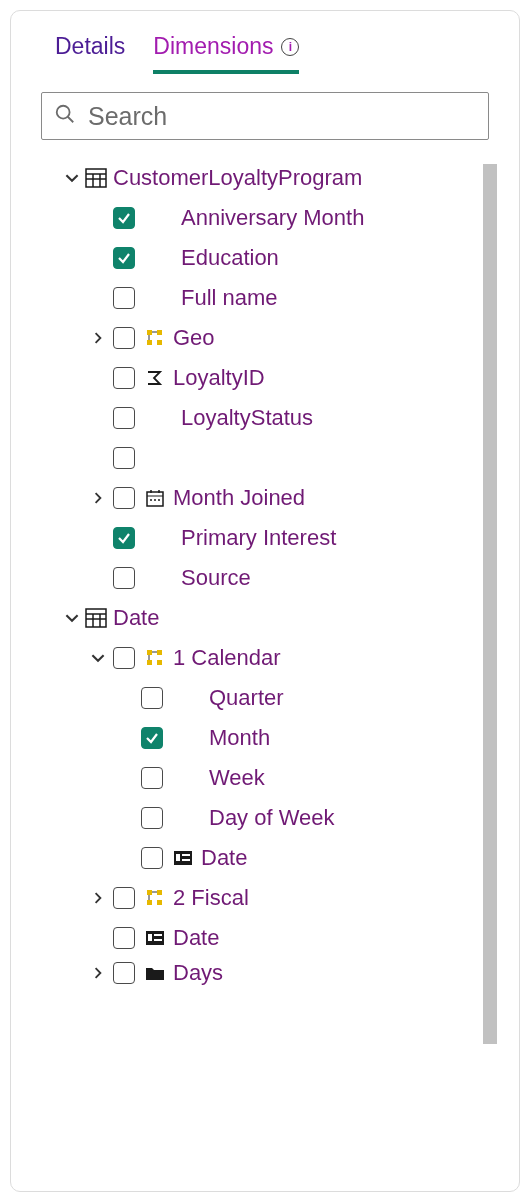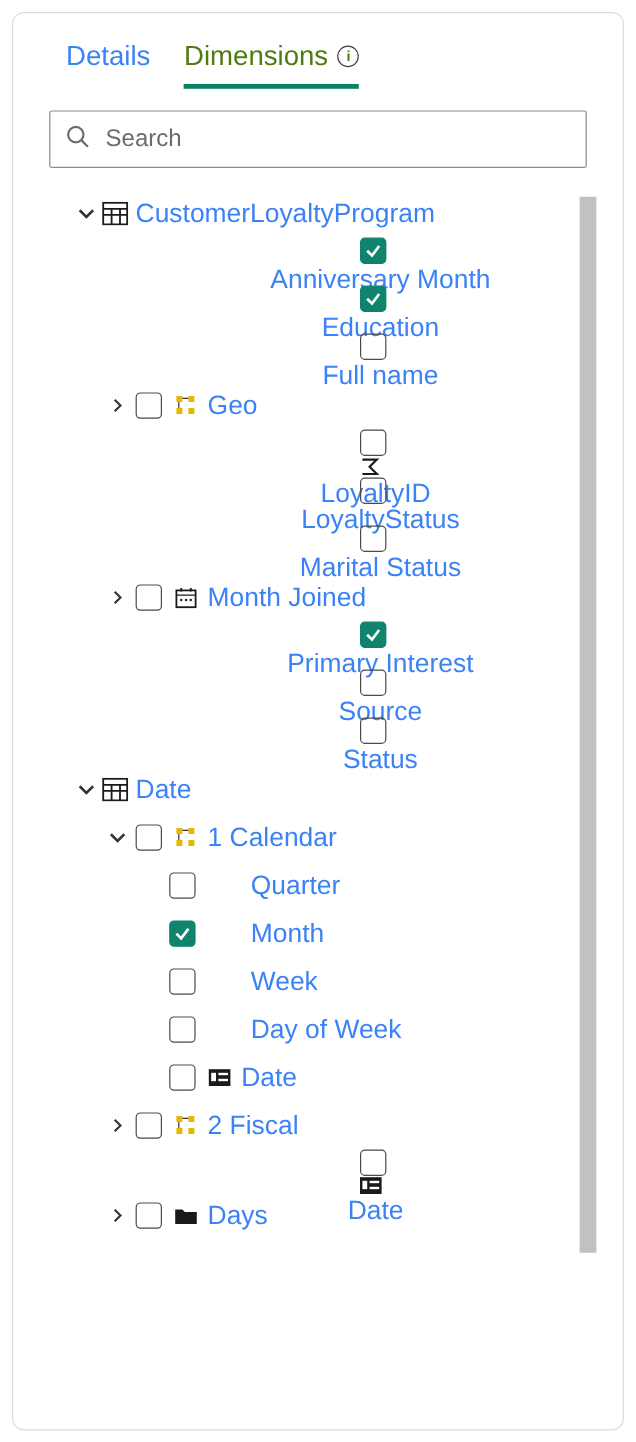--- a/index.html
+++ b/index.html
@@ -23,29 +23,29 @@
     overflow: hidden;
   }
   .tabs {
     display: flex;
     gap: 28px;
     padding: 22px 0 0 44px;
     align-items: baseline;
   }
   .tab {
     font-size: 23px;
-    color: #3b82f6;
+    color: #4c1d95;
     padding-bottom: 10px;
     cursor: pointer;
     display: flex;
     align-items: center;
     gap: 8px;
   }
   .tab.active {
-    color: #4d7c0f;
+    color: #a21caf;
     border-bottom: 4px solid #0e8066;
     align-items: center;
   }
   .info-icon {
     display: inline-flex;
     align-items: center;
     justify-content: center;
     width: 18px;
     height: 18px;
     border: 1.5px solid #444;
@@ -61,21 +61,21 @@
     align-items: center;
     border: 1.5px solid #8a8a8a;
     border-radius: 2px;
     height: 48px;
     padding: 0 12px;
     gap: 10px;
   }
   .search input {
     border: none;
     outline: none;
-    font-size: 20px;
+    font-size: 25px;
     width: 100%;
     color: #0f766e;
     background: transparent;
   }
   .search input::placeholder { color: #6c6c6c; }
   .tree-wrap {
     position: relative;
     margin-top: 18px;
     height: 1038px;
     overflow: hidden;
@@ -127,25 +127,25 @@
     border-color: #0f836b;
   }
   .icon-slot {
     width: 28px;
     display: flex;
     justify-content: flex-start;
     align-items: center;
     flex-shrink: 0;
   }
   .label {
-    color: #3b82f6;
+    color: #701a75;
   }
   .indent-0 { padding-left: 52px; }
   .indent-1 { padding-left: 78px; }
-  .indent-2b { padding-left: 96px; flex-direction: column; }
+  .indent-2b { padding-left: 96px; }
   .indent-3 { padding-left: 124px; }
   .pad-label { margin-left: 8px; }
 </style>
 </head>
 <body>
 
 <div class="panel">
 
   <div class="tabs">
     <div class="tab">
@@ -250,21 +250,20 @@
 
       <div class="node indent-2b">
         <span class="cb"></span>
         <span class="icon-slot"></span>
         <span class="label pad-label">LoyaltyStatus</span>
       </div>
 
       <div class="node indent-2b">
         <span class="cb"></span>
         <span class="icon-slot"></span>
-        <span class="label pad-label">Marital Status</span>
       </div>
 
       <div class="node indent-1">
         <span class="chev">
           <svg width="12" height="12" viewBox="0 0 10 10">
               <path d="M3 1 L7 5 L3 9" fill="none" stroke="#333" stroke-width="1.5"></path>
             </svg>
         </span>
         <span class="cb"></span>
         <span class="icon-slot">
@@ -290,25 +289,20 @@
         <span class="icon-slot"></span>
         <span class="label pad-label">Primary Interest</span>
       </div>
 
       <div class="node indent-2b">
         <span class="cb"></span>
         <span class="icon-slot"></span>
         <span class="label pad-label">Source</span>
       </div>
 
-      <div class="node indent-2b">
-        <span class="cb"></span>
-        <span class="icon-slot"></span>
-        <span class="label pad-label">Status</span>
-      </div>
 
       <div class="node indent-0">
         <span class="chev">
           <svg width="14" height="14" viewBox="0 0 10 10">
               <path d="M1 3 L5 7 L9 3" fill="none" stroke="#333" stroke-width="1.5"></path>
             </svg>
         </span>
         <span class="icon-slot" style="margin-left:4px;">
           <svg width="22" height="20" viewBox="0 0 22 20">
               <rect x="1" y="1" width="20" height="18" fill="none" stroke="#1a1a1a" stroke-width="1.5"></rect>

